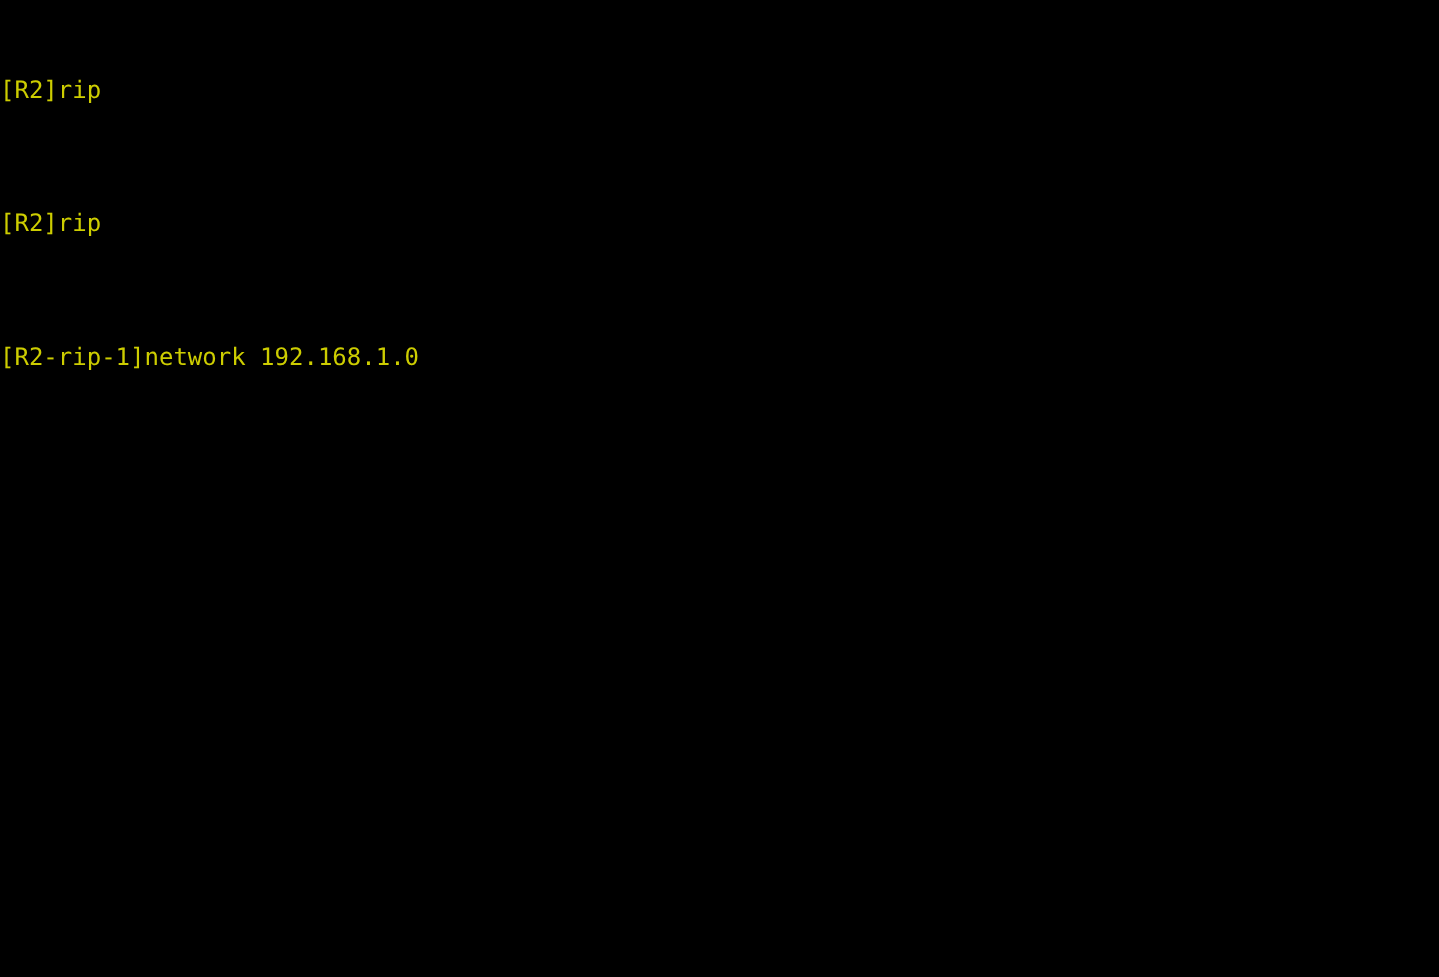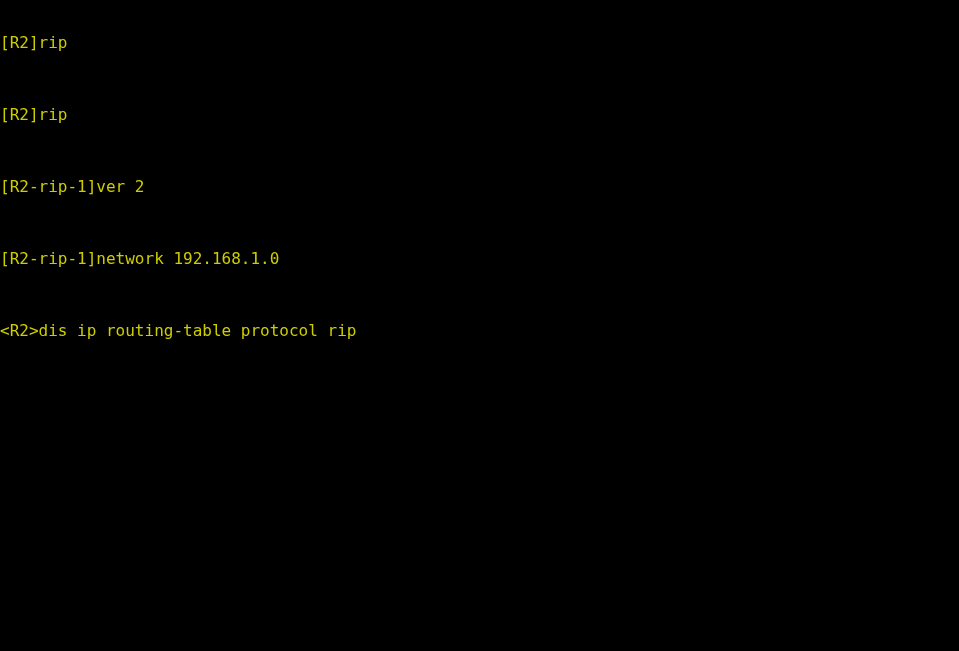--- a/index.html
+++ b/index.html
@@ -36,32 +36,31 @@
     font-size: 16px;
     line-height: 24px;
   }
   .line {
     height: 24px;
     white-space: pre;
     font-family: "DejaVu Sans Mono", "Liberation Mono", monospace;
     color: #cdcd00;
     display: block;
     overflow: hidden;
+    margin-top: 17px;
   }
 </style>
 </head>
 <body>
 
 <div id="terminal">
   <div id="screen">
     <span class="line">[R2]rip</span>
     <span class="line">[R2]rip</span>
-    <span class="line">[R2-rip-1]ver 2</span>
     <span class="line">[R2-rip-1]network 192.168.1.0</span>
-    <span class="line">&lt;R2&gt;dis ip routing-table protocol rip</span>
     
     
     
     
     
     
     
     
     
     

